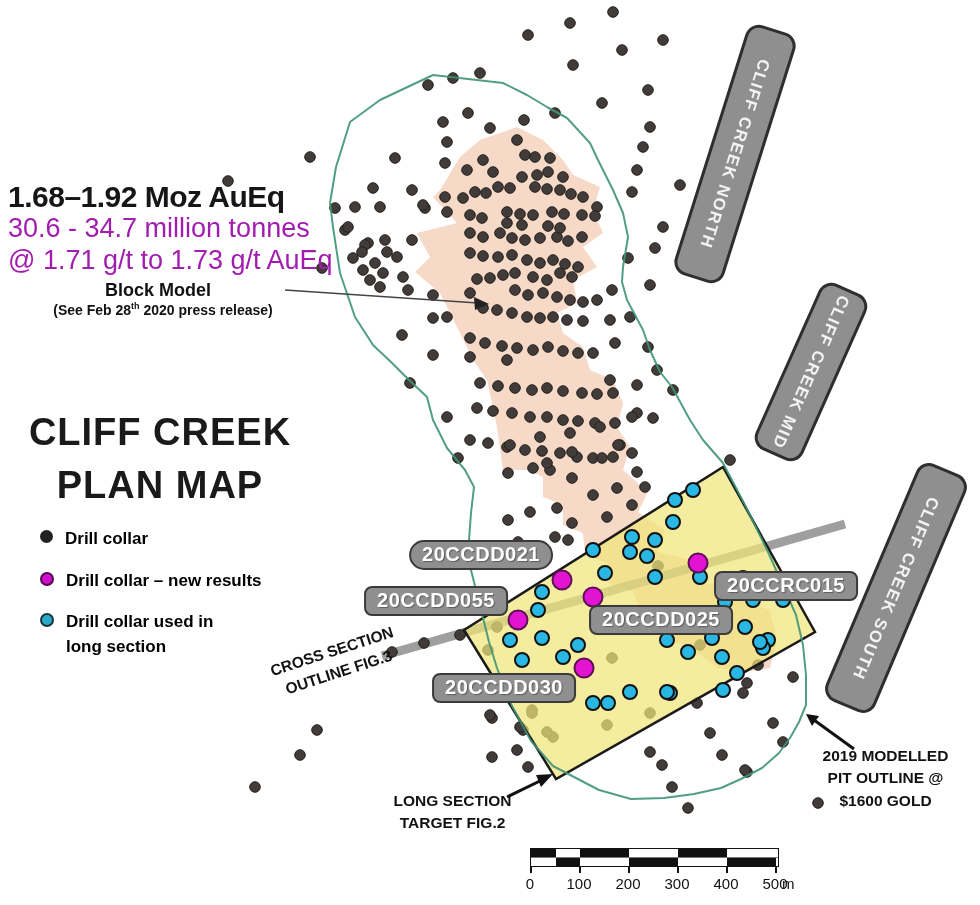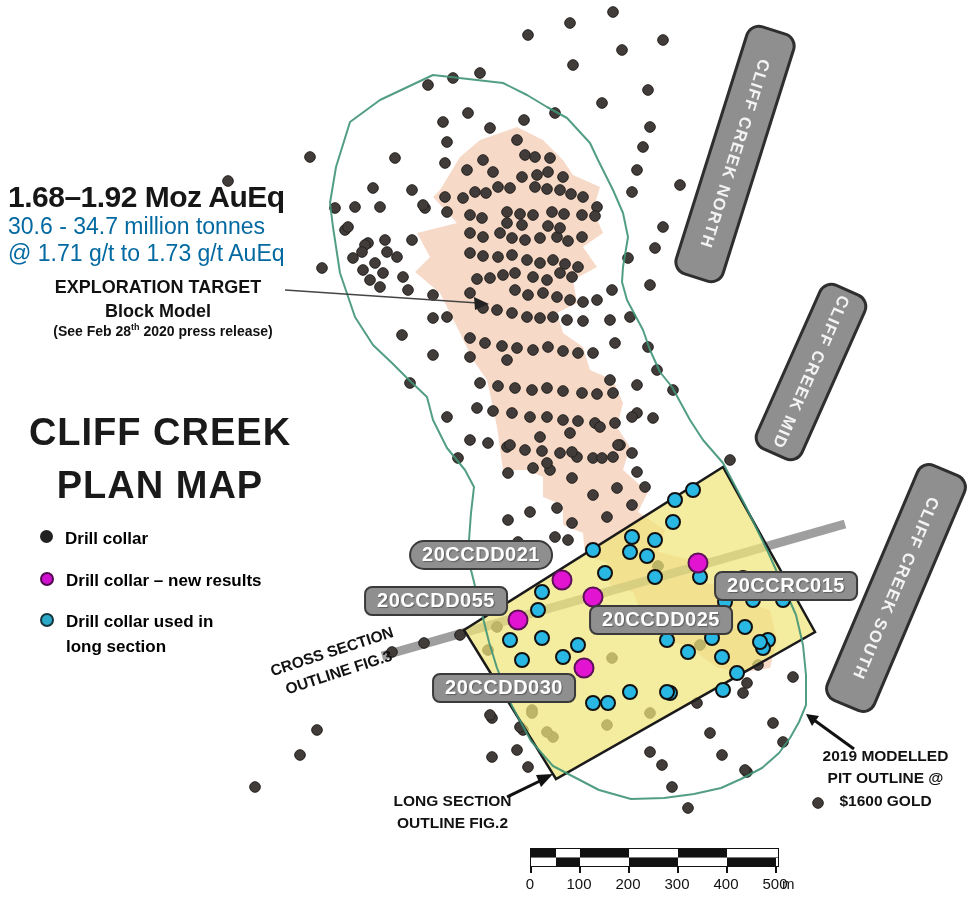--- a/index.html
+++ b/index.html
@@ -3,21 +3,21 @@
 <meta charset="utf-8">
 <style>
   html,body{margin:0;padding:0;background:#fff;}
   .stage{position:relative;width:980px;height:905px;background:#ffffff;overflow:hidden;
          font-family:"Liberation Sans",sans-serif;color:#111;}
   svg{position:absolute;left:0;top:0;}
 
   
   .anno{position:absolute;left:8px;top:180px;width:336px;}
   .anno .headline{font-size:30px;font-weight:bold;color:#161616;letter-spacing:-0.5px;line-height:1.1;margin:0;}
-  .anno .sub{font-size:23px;color:#0369a1;line-height:1.18;}
+  .anno .sub{font-size:27px;color:#a21caf;line-height:1.18;}
   .anno .target-title{margin-top:10px;font-size:18px;font-weight:bold;text-align:center;width:300px;}
   .anno .target-sub{font-size:18px;font-weight:bold;text-align:center;width:300px;margin-top:3px;}
   .anno .target-note{font-size:14px;font-weight:bold;text-align:center;width:310px;margin-top:0;}
   .anno sup{font-size:9px;}
 
   
   .map-title{position:absolute;left:18px;top:406px;width:284px;text-align:center;
              font-size:38px;font-weight:bold;color:#1a1a1a;letter-spacing:1px;line-height:53px;}
 
   
@@ -399,21 +399,20 @@
     <g>
       <line x1="854" y1="749" x2="814" y2="720" stroke="#111" stroke-width="3"></line>
       <polygon points="806,714 819,716 812,726" fill="#111"></polygon>
     </g>
   </svg>
 
   <div class="anno">
     <div class="headline">1.68–1.92 Moz AuEq</div>
     <div class="sub">30.6 - 34.7 million tonnes</div>
     <div class="sub">@ 1.71 g/t to 1.73 g/t AuEq</div>
-    <div class="target-title">EXPLORATION TARGET</div>
     <div class="target-sub">Block Model</div>
     <div class="target-note"><span>(See Feb 28</span><sup>th</sup><span> 2020 press release)</span></div>
   </div>
 
   <div class="map-title">
     <div>CLIFF CREEK</div>
     <div>PLAN MAP</div>
   </div>
 
   <div class="legend">
@@ -448,21 +447,21 @@
       <div class="chip" style="left: 661px; top: 620px;">20CCDD025</div>
       <div class="chip" style="left: 504px; top: 688px;">20CCDD030</div>
     </div>
 
   <div class="note note-cross">
     <div>CROSS SECTION</div>
     <div>OUTLINE FIG.3</div>
   </div>
   <div class="note note-long">
     <div>LONG SECTION</div>
-    <div>OUTLINE FIG.2</div>
+    <div>TARGET FIG.2</div>
   </div>
   <div class="note note-pit">
     <div>2019 MODELLED</div>
     <div>PIT OUTLINE @</div>
     <div>$1600 GOLD</div>
   </div>
 
   <div class="scalebar">
     <div class="sb-rows" id="sb-rows">
         <div class="sb-row">

